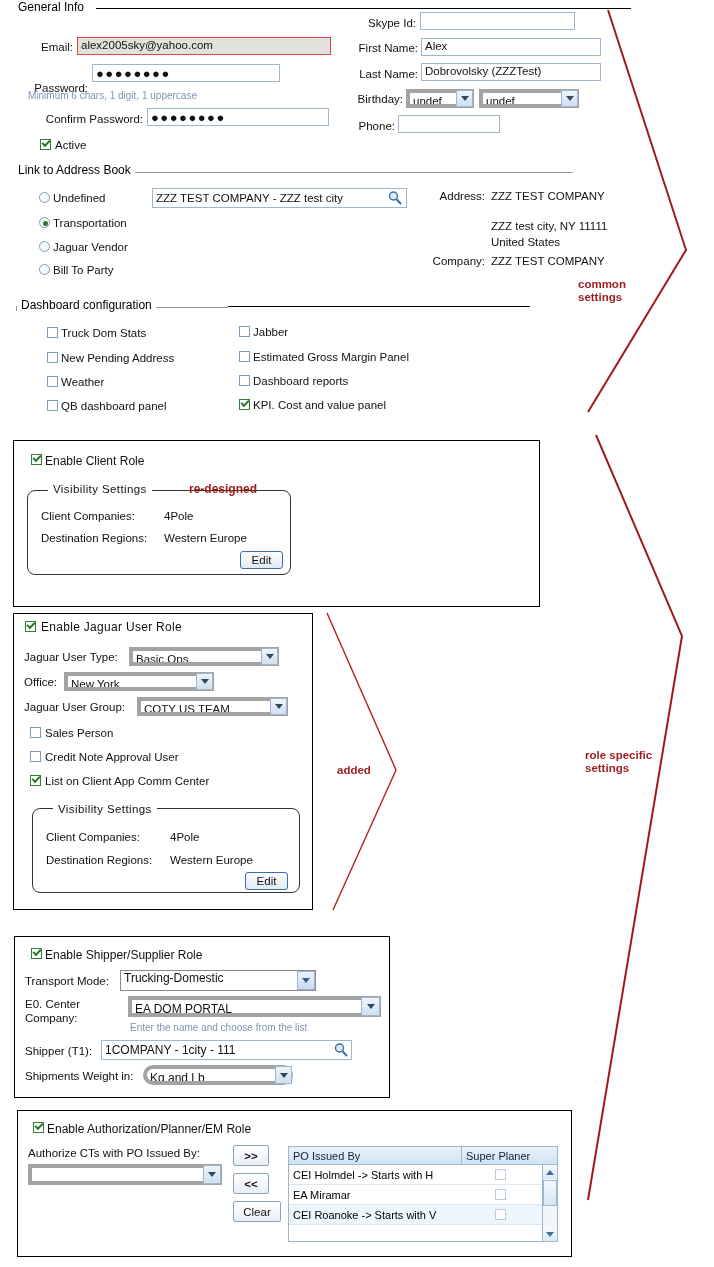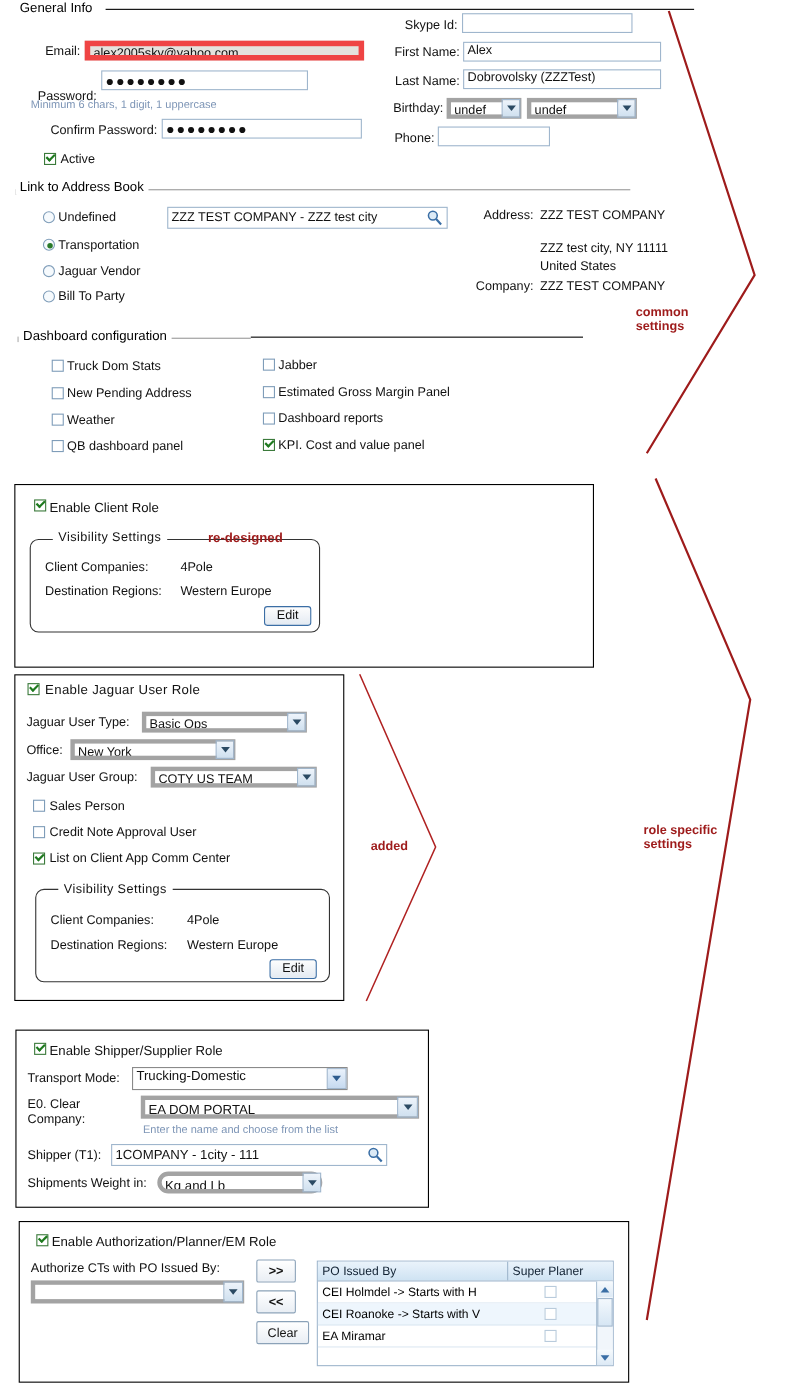--- a/index.html
+++ b/index.html
@@ -24,21 +24,21 @@
   .hint { position:absolute; font-size:10px; color:#7d95b6; white-space:nowrap; }
   .val { position:absolute; font-size:11.5px; color:#111; white-space:nowrap; }
 
   
   .inp {
     position:absolute; border:1px solid #9fb6cd; background:#fff;
     font-family:"Liberation Sans", sans-serif; font-size:11.5px; color:#111;
     padding:1px 3px; line-height:1.15;
     white-space:nowrap; overflow:hidden;
   }
-  .inp.ro { background:#e4e2dd; border:5px solid #ef4444; }
+  .inp.ro { background:#e4e2dd; border:1px solid #ef4444; }
   .inp.pw { letter-spacing:1.5px; font-size:13px; padding-top:2px; }
 
   
   .sel {
     position:absolute; border:4px solid #a3a3a3; background:#fff;
     font-size:11.5px; color:#111; padding:1px 3px; line-height:1.3;
     white-space:nowrap; overflow:hidden;
   }
   .sel-btn {
     position:absolute; background:linear-gradient(#eef4fb,#cfe0ef);
@@ -241,21 +241,21 @@
 <div class="btn" style="left:245px; top:872px; width:43px; height:18px;">Edit</div>
 
 <div class="panel" style="left:14px; top:936px; width:376px; height:162px;"></div>
 <div class="cb on" style="left:31px; top:948px;"></div>
 <div class="lbl" style="left:45px; top:948px; font-size:12px;">Enable Shipper/Supplier Role</div>
 
 <div class="lbl" style="left:25px; top:975px;">Transport Mode:</div>
 <div class="sel" style="left:120px; top:970px; width:196px; height:21px; border:1px solid #8a8a8a; font-size:12px; padding-top:0;">Trucking-Domestic</div>
 <div class="sel-btn blue" style="left:297px; top:971px; width:18px; height:19px; background:linear-gradient(#eaf2fb,#c6daf0);"></div>
 
-<div class="lbl" style="left:25px; top:998px;">E0. Clear</div>
+<div class="lbl" style="left:25px; top:998px;">E0. Center</div>
 <div class="lbl" style="left:25px; top:1012px;">Company:</div>
 <div class="sel" style="left:128px; top:996px; width:253px; height:21px; font-size:12px; padding-top:2px;">EA DOM PORTAL</div>
 <div class="sel-btn" style="left:361px; top:997px; width:19px; height:19px;"></div>
 <div class="hint" style="left:130px; top:1022px;">Enter the name and choose from the list</div>
 
 <div class="lbl" style="left:25px; top:1045px;">Shipper (T1):</div>
 <div class="inp" style="left:101px; top:1040px; width:251px; height:20px; font-size:12px; padding-top:3px;">1COMPANY - 1city - 111</div>
 <div class="mag" style="left:332px; top:1042px; width:18px; height:16px;">
   <svg width="16" height="16" viewBox="0 0 16 16" aria-hidden="true">
     <circle cx="6.5" cy="6" r="4" fill="#dceaf6" stroke="#3a6ea5" stroke-width="1.4"></circle>
@@ -283,32 +283,32 @@
   <div class="grid-head">
     <div style="width:172px;">PO Issued By</div>
     <div style="width:78px; border-left:1px solid #9fb6cd;">Super Planer</div>
   </div>
   <div class="grid-row">
     <div class="c1">CEI Holmdel -&gt; Starts with H</div>
     <div class="c2">
         <span class="box"></span>
       </div>
   </div>
+  <div class="grid-row">
+    <div class="c1">EA Miramar</div>
+    <div class="c2">
+        <span class="box"></span>
+      </div>
+  </div>
   <div class="grid-row alt">
     <div class="c1">CEI Roanoke -&gt; Starts with V</div>
     <div class="c2">
         <span class="box"></span>
       </div>
   </div>
-  <div class="grid-row">
-    <div class="c1">EA Miramar</div>
-    <div class="c2">
-        <span class="box"></span>
-      </div>
-  </div>
   <div class="sbar">
     <div class="arr up"></div>
     <div class="thumb"></div>
     <div class="arr dn"></div>
   </div>
 </div>
 
 <svg class="brace" style="left:0; top:0; width:714px; height:1267px;">
   <polyline points="608,10 686,250 588,412" fill="none" stroke="#9e1b1b" stroke-width="2"></polyline>
   <polyline points="596,435 682,636 588,1200" fill="none" stroke="#9e1b1b" stroke-width="2"></polyline>

